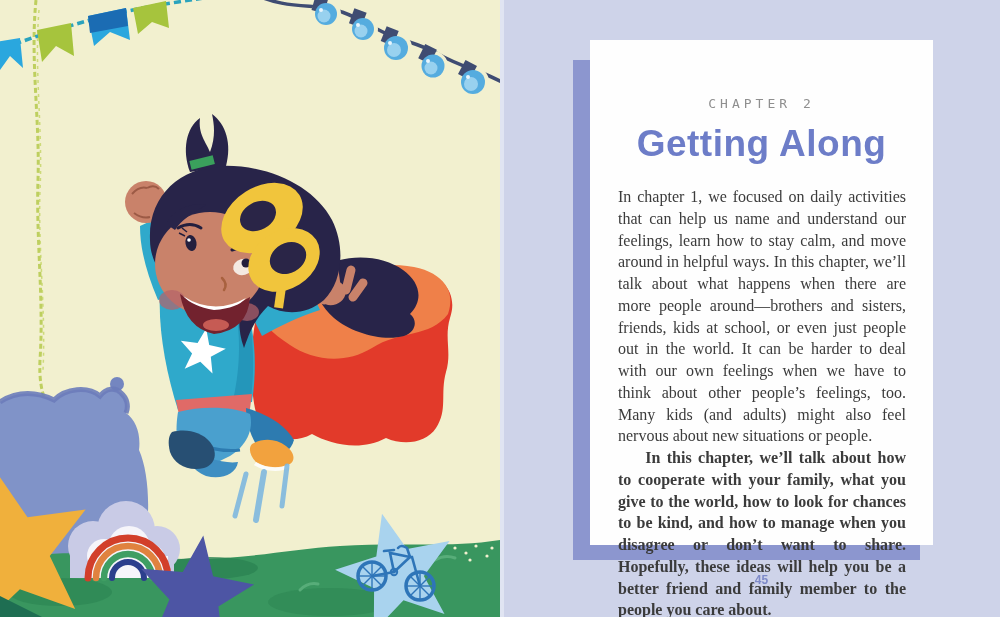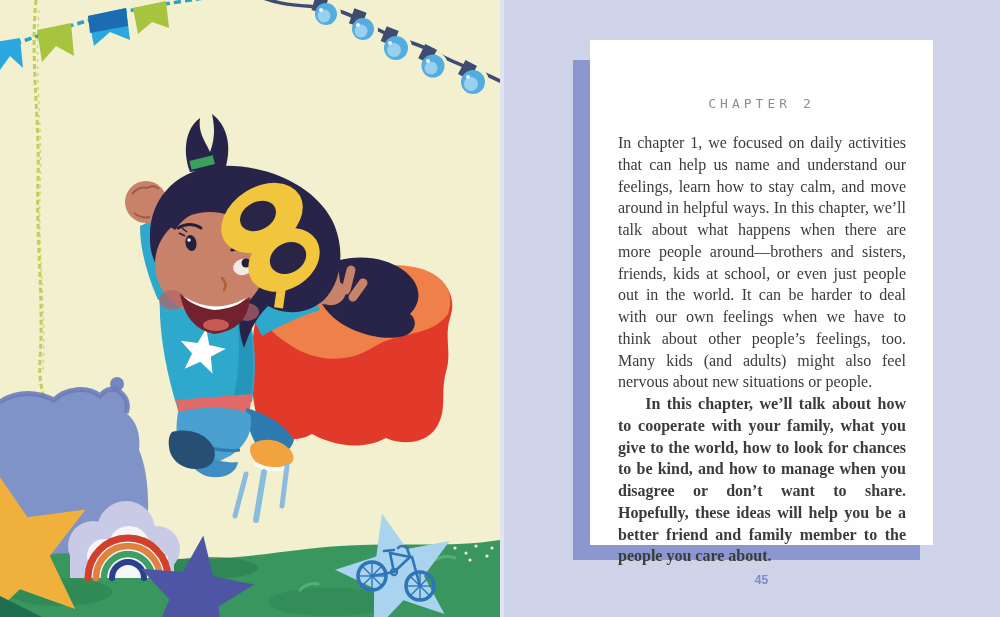--- a/index.html
+++ b/index.html
@@ -220,20 +220,21 @@
           <circle cx="492" cy="548" r="1.6"></circle>
       </g>
     </svg>
   </div>
 
   <div class="right-page">
     <div class="gutter-hilite"></div>
     <div class="card-shadow"></div>
     <div class="card">
       <div class="chapter-label">CHAPTER 2</div>
+      <h1 class="title">Getting Along</h1>
       <div class="body-text">
         <p>In chapter 1, we focused on daily activities that can help us name and understand our feelings, learn how to stay calm, and move around in helpful ways. In this chapter, we’ll talk about what happens when there are more people around—brothers and sisters, friends, kids at school, or even just people out in the world. It can be harder to deal with our own feelings when we have to think about other people’s feelings, too. Many kids (and adults) might also feel nervous about new situations or people.</p>
         <p class="indent">In this chapter, we’ll talk about how to cooperate with your family, what you give to the world, how to look for chances to be kind, and how to manage when you disagree or don’t want to share. Hopefully, these ideas will help you be a better friend and family member to the people you care about.</p>
       </div>
     </div>
     <div class="page-number">45</div>
   </div>
 
 </div>
 

